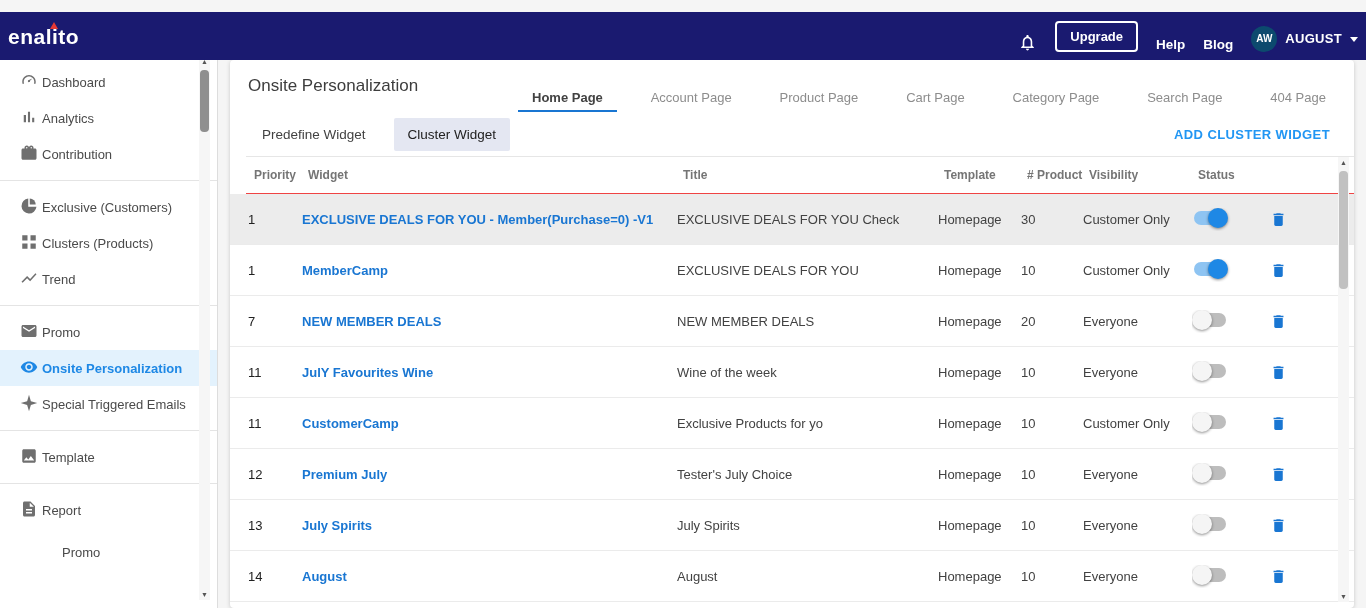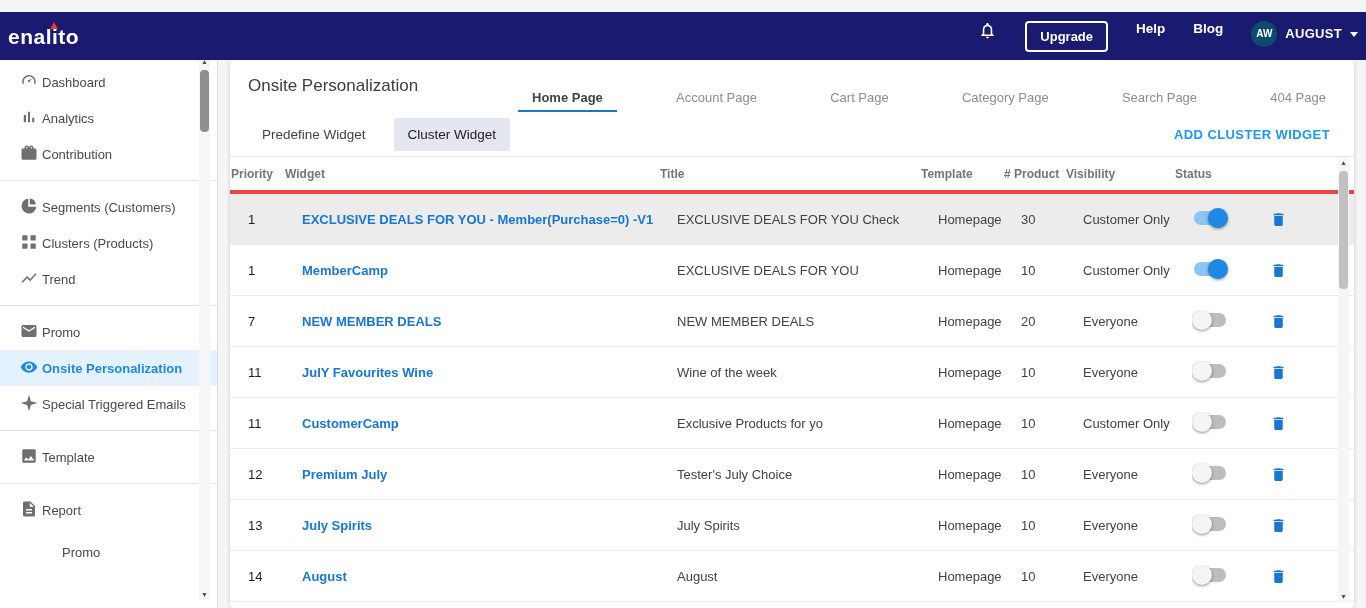--- a/index.html
+++ b/index.html
@@ -7,21 +7,21 @@
     font-family:"Liberation Sans", sans-serif; }
 
   
   .topbar { position:absolute; left:0; top:12px; width:1366px; height:48px;
     background:#1a1a70; display:flex; align-items:center; padding:0 8px; z-index:30; }
   .logo { position:relative; color:#fff; font-size:21px; font-weight:700;
     letter-spacing:.5px; padding-top:2px; }
   .logo-accent { position:absolute; left:42px; top:-1px; width:0; height:0;
     border-left:4px solid transparent; border-right:4px solid transparent;
     border-bottom:7px solid #e53935; }
-  .topbar-right { margin-left:auto; display:flex; align-items:flex-start; gap:28px; }
+  .topbar-right { margin-left:auto; display:flex; align-items:flex-end; gap:18px; }
   .bell { display:flex; align-items:center; cursor:pointer; }
   .upgrade-btn { background:transparent; border:2px solid #fff; border-radius:4px;
     color:#fff; font-family:inherit; font-size:13px; font-weight:700;
     padding:6px 13px; cursor:pointer; }
   .toplink { color:#fff; font-size:13.5px; font-weight:700; text-decoration:none; cursor:pointer; }
   .user { display:flex; align-items:center; gap:8px; cursor:pointer; }
   .avatar { width:26px; height:26px; border-radius:50%; background:#0c4a6e; color:#fff;
     font-size:10px; font-weight:700; display:flex; align-items:center; justify-content:center; }
   .username { color:#fff; font-size:13px; font-weight:700; letter-spacing:.3px; }
   .caret { width:0; height:0; border-left:4px solid transparent; border-right:4px solid transparent;
@@ -59,22 +59,22 @@
   .tab.active { color:#424242; font-weight:700; border-bottom:2px solid #1976d2; }
 
   .subheader { height:44px; display:flex; align-items:center; padding:0 24px 0 18px; gap:14px; }
   .subtab { font-size:13.5px; color:#424242; padding:9px 14px; cursor:pointer; border-radius:2px; }
   .subtab.active { background:#e4e7f2; color:#212121; }
   .add-link { margin-left:auto; color:#2196f3; font-size:13px; font-weight:700;
     letter-spacing:.4px; cursor:pointer; text-decoration:none; }
 
   .grid-cols { display:grid;
     grid-template-columns:54px 375px 261px 83px 62px 109px 78px 56px; align-items:center; }
-  .thead { height:38px; border-top:1px solid #e6e6e6; border-bottom:4px solid #ef4444;
-    padding-left:1px; }
+  .thead { height:38px; border-top:1px solid #e6e6e6; border-bottom:1px solid #ef4444;
+    padding-left:8px;margin-left:16px; }
   .th { font-size:12px; color:#757575; font-weight:700; }
   .trow { height:51px; border-bottom:1px solid #ebebeb; padding-left:18px; }
   .trow.highlighted { background:#ececec; }
   .cell { font-size:13px; color:#424242; padding-right:8px; white-space:nowrap;
     overflow:hidden; text-overflow:ellipsis; }
   .cell.priority { color:#212121; }
   .widget-link { color:#1976d2; font-weight:700; font-size:13px; text-decoration:none;
     cursor:pointer; white-space:nowrap; }
 
   
@@ -134,21 +134,21 @@
           <path d="M20 6h-2.18c.11-.31.18-.65.18-1 0-1.66-1.34-3-3-3-1.05 0-1.96.54-2.5 1.35l-.5.67-.5-.68C10.96 2.54 10.05 2 9 2 7.34 2 6 3.34 6 5c0 .35.07.69.18 1H4c-1.11 0-1.99.89-1.99 2L2 19c0 1.11.89 2 2 2h16c1.11 0 2-.89 2-2V8c0-1.11-.89-2-2-2zm-5-2c.55 0 1 .45 1 1s-.45 1-1 1-1-.45-1-1 .45-1 1-1zM9 4c.55 0 1 .45 1 1s-.45 1-1 1-1-.45-1-1 .45-1 1-1z"></path>
         </svg></span>
     <span class="slabel">Contribution</span>
   </div>
   <div class="side-divider"></div>
   <div class="side-item">
     <span><svg width="18" height="18" viewBox="0 0 24 24">
           <path d="M13 2.05V10h7.95A8.01 8.01 0 0 0 13 2.05z"></path>
           <path d="M11 2.05A10 10 0 1 0 21.95 13H11V2.05z"></path>
         </svg></span>
-    <span class="slabel">Segments (Customers)</span>
+    <span class="slabel">Exclusive (Customers)</span>
   </div>
   <div class="side-item">
     <span><svg width="18" height="18" viewBox="0 0 24 24">
           <path d="M3 3h7v7H3zM14 3h7v7h-7zM3 14h7v7H3zM14 14h7v7h-7z"></path>
         </svg></span>
     <span class="slabel">Clusters (Products)</span>
   </div>
   <div class="side-item">
     <span><svg width="18" height="18" viewBox="0 0 24 24">
           <path d="M3.5 18.49l6-6.01 4 4L22 6.92l-1.41-1.41-7.09 7.97-4-4L2 16.99z"></path>
@@ -198,20 +198,21 @@
     <div class="sarrow down">▼</div>
   </div>
 </aside>
 
 <main class="card">
   <div class="card-header">
     <h1 class="page-title">Onsite Personalization</h1>
     <nav class="tabs">
         <a class="tab active">Home Page</a>
         <a class="tab">Account Page</a>
+        <a class="tab">Product Page</a>
         <a class="tab">Cart Page</a>
         <a class="tab">Category Page</a>
         <a class="tab">Search Page</a>
         <a class="tab">404 Page</a>
       </nav>
   </div>
 
   <div class="subheader">
     <div id="subtabs" style="display:flex;gap:14px;">
         <a class="subtab">Predefine Widget</a>

